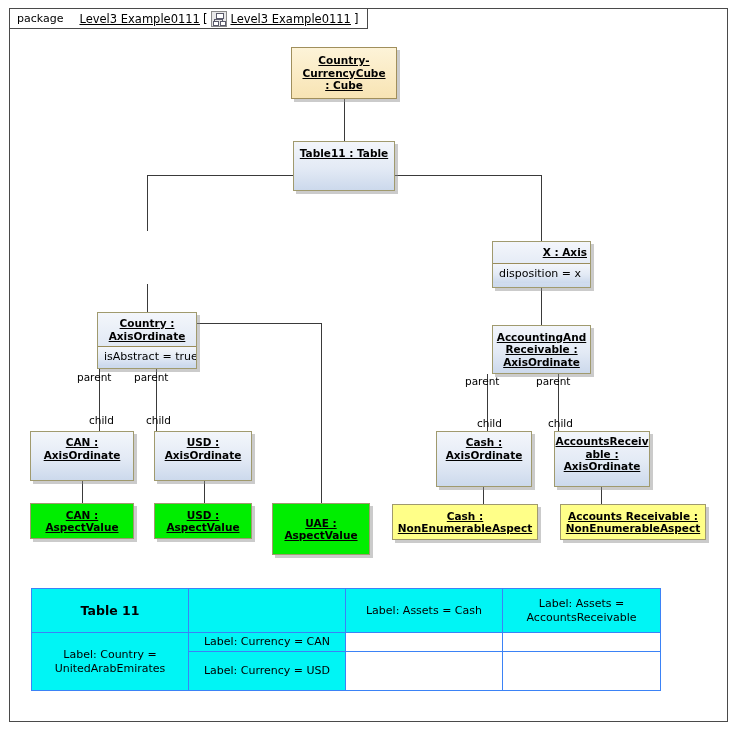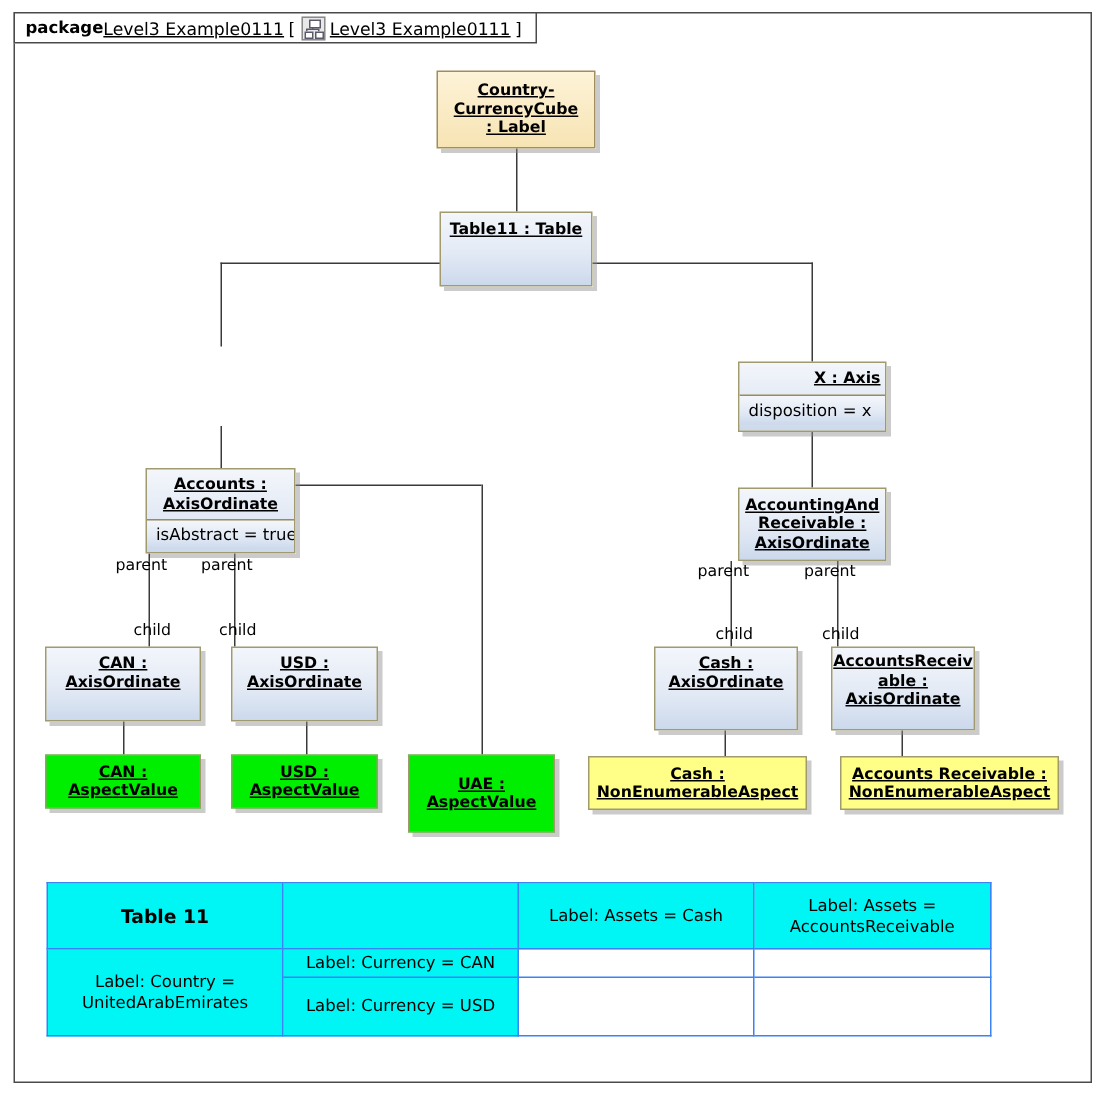--- a/index.html
+++ b/index.html
@@ -40,23 +40,23 @@
     background: #ffffff;
     box-sizing: border-box;
     display: flex;
     align-items: center;
     white-space: nowrap;
     font-size: 11px;
     color: #000;
     z-index: 4;
   }
   .pkg-tab .kw {
-    font-weight: bold;
+    font-weight: normal;
     font-size: 11px;
-    margin-right: 0;
+    margin-right: 16px;
   }
   .pkg-tab .nm { font-size: 11.5px; text-decoration: underline; }
   .pkg-tab .brk { margin: 0 3px; font-size: 11.5px; }
   .pkg-tab .diag-icon {
     display: inline-block;
     width: 14px;
     height: 14px;
     border: 1px solid #8a8a8a;
     background: #e8e8e8;
     position: relative;
@@ -231,41 +231,41 @@
   <div class="ln v" style="left:204px; top:481px; height:22px;"></div>
 
   <div class="ln v" style="left:483px; top:487px; height:17px;"></div>
 
   <div class="ln v" style="left:601px; top:487px; height:17px;"></div>
 
   <div class="node fill-cube" style="left:291px; top:47px; width:106px; height:52px;">
     <div class="name">
       <span>Country-</span>
       <span>CurrencyCube</span>
-      <span>: Label</span>
+      <span>: Cube</span>
     </div>
   </div>
 
   <div class="node fill-blue" style="left:293px; top:141px; width:102px; height:50px;">
     <div class="name" style="justify-content:flex-start; padding-top:5px;">
       <span>Table11 : Table</span>
     </div>
   </div>
 
 
   <div class="node fill-blue compart" style="left:492px; top:241px; width:99px; height:47px;">
     <div class="name" style="height:21px;align-items:flex-end;">
       <span>X : Axis</span>
     </div>
     <div class="attrs">disposition = x</div>
   </div>
 
   <div class="node fill-blue compart" style="left:97px; top:312px; width:100px; height:57px;">
     <div class="name" style="height:33px;">
-      <span>Accounts :</span>
+      <span>Country :</span>
       <span>AxisOrdinate</span>
     </div>
     <div class="attrs">isAbstract = true</div>
   </div>
 
   <div class="node fill-blue" style="left:492px; top:325px; width:99px; height:49px;">
     <div class="name">
       <span>AccountingAnd</span>
       <span>Receivable :</span>
       <span>AxisOrdinate</span>

